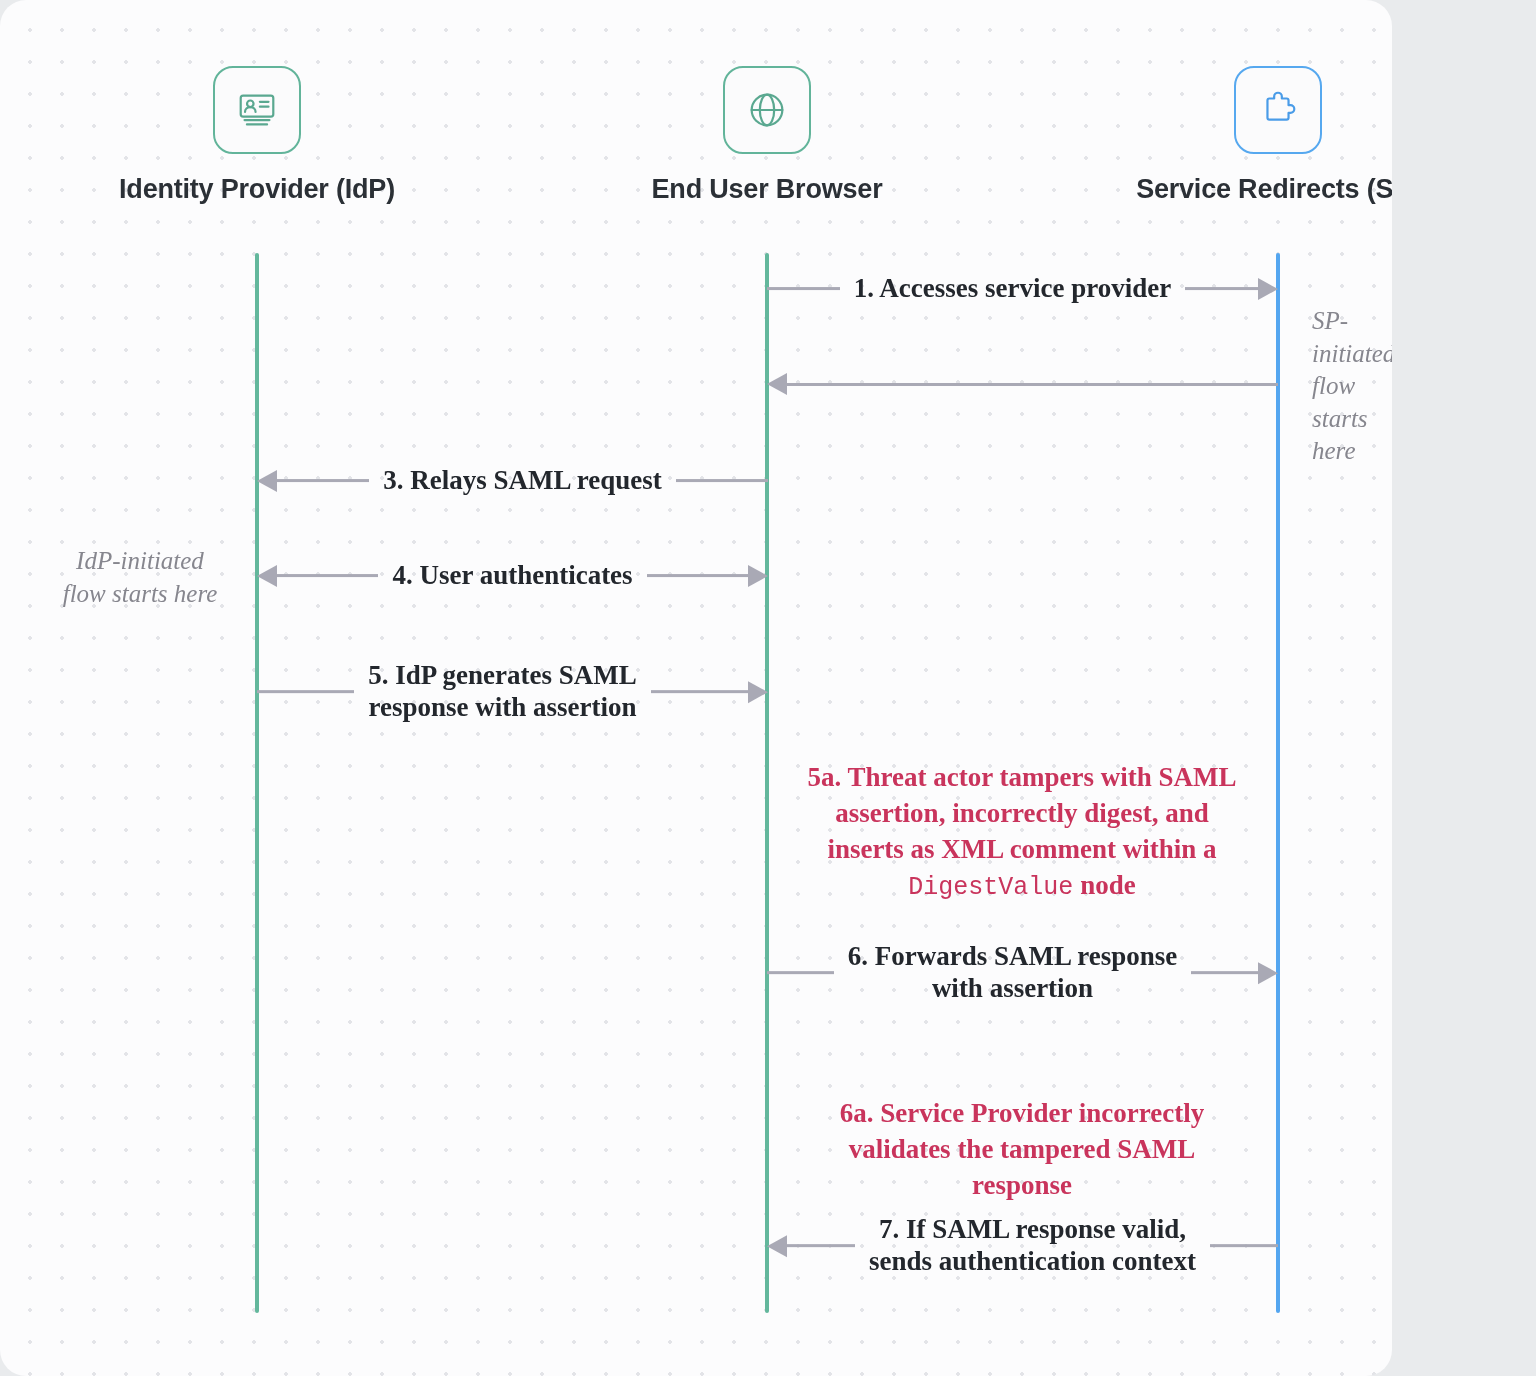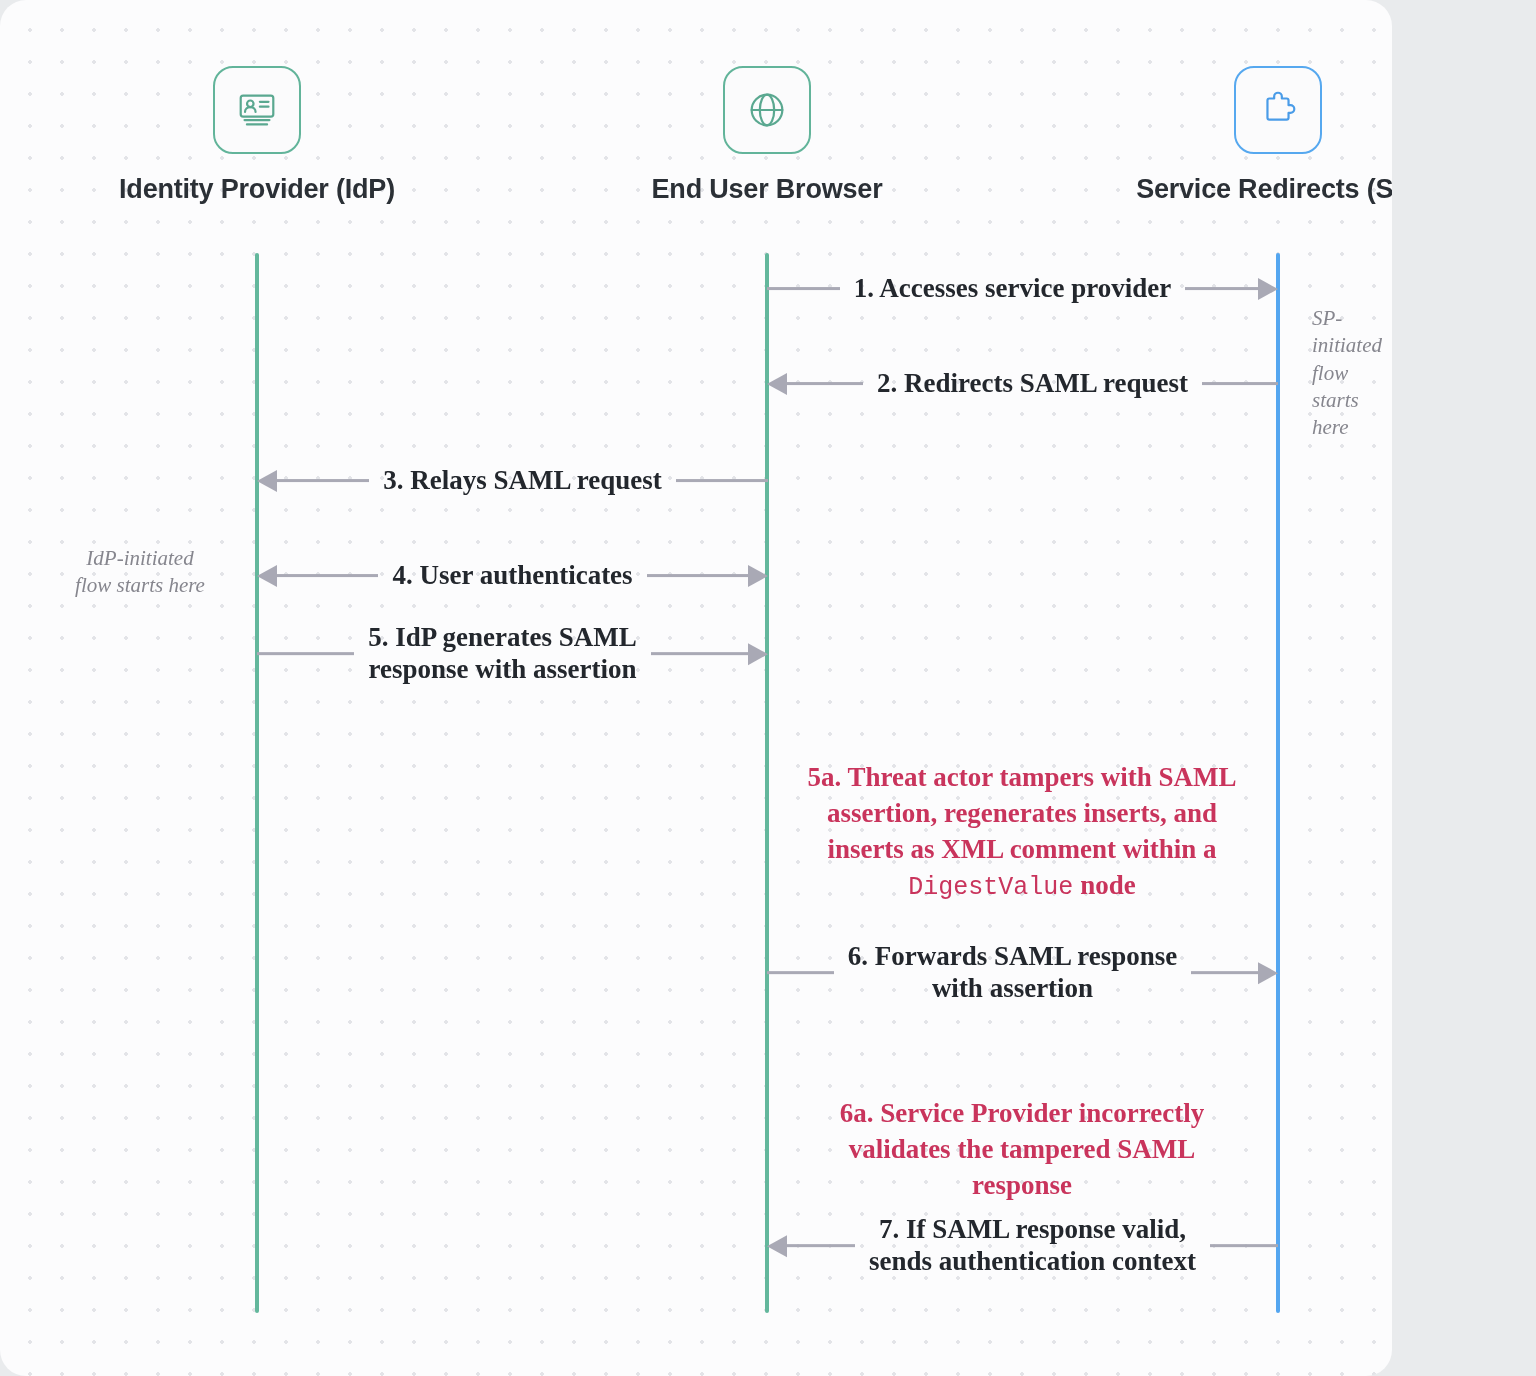--- a/index.html
+++ b/index.html
@@ -108,21 +108,21 @@
     font-family: "Liberation Mono", "DejaVu Sans Mono", monospace;
     font-weight: 400;
     font-size: 25px;
     margin-top: 42px;
   }
 
   
   .caption {
     position: absolute;
     font-style: italic;
-    font-size: 21px;
+    font-size: 25px;
     color: #86868e;
     line-height: 1.3;
     white-space: pre-line;
   }
   .caption.right-side { text-align: left; }
   .caption.left-side  { text-align: center; transform: translateX(-50%); }
 </style>
 </head>
 <body>
 
@@ -175,50 +175,49 @@
   <div class="msg" style="left:767px; top:289px; width:511px;">
     <div class="msg-line"></div>
     <div class="msg-text">1.  Accesses service provider</div>
     <div class="msg-line"></div>
     <div class="arrowhead right"></div>
   </div>
 
   <div class="msg" style="left:767px; top:384px; width:511px;">
     <div class="arrowhead left"></div>
     <div class="msg-line"></div>
-    <div class="msg-text">2.  Redirects SAML request</div>
     <div class="msg-line"></div>
   </div>
 
   <div class="msg" style="left:257px; top:481px; width:511px;">
     <div class="arrowhead left"></div>
     <div class="msg-line"></div>
     <div class="msg-text">3.  Relays SAML request</div>
     <div class="msg-line"></div>
   </div>
 
   <div class="msg" style="left:257px; top:576px; width:511px;">
     <div class="arrowhead left"></div>
     <div class="msg-line"></div>
     <div class="msg-text">4.  User authenticates</div>
     <div class="msg-line"></div>
     <div class="arrowhead right"></div>
   </div>
 
-  <div class="msg" style="left:257px; top:654px; width:511px;">
+  <div class="msg" style="left:257px; top:692px; width:511px;">
     <div class="msg-line"></div>
     <div class="msg-text">5.  IdP generates SAML
 response with assertion</div>
     <div class="msg-line"></div>
     <div class="arrowhead right"></div>
   </div>
 
   <div class="note" style="left:1022px; top:760px; width:520px;">
     <div>5a. Threat actor tampers with SAML</div>
-    <div>assertion, regenerates inserts, and</div>
+    <div>assertion, incorrectly digest, and</div>
     <div>inserts as XML comment within a</div>
     <div>
       <span class="mono">DigestValue</span><span> node</span>
     </div>
   </div>
 
   <div class="msg" style="left:767px; top:973px; width:511px;">
     <div class="msg-line"></div>
     <div class="msg-text">6.  Forwards SAML response
 with assertion</div>

